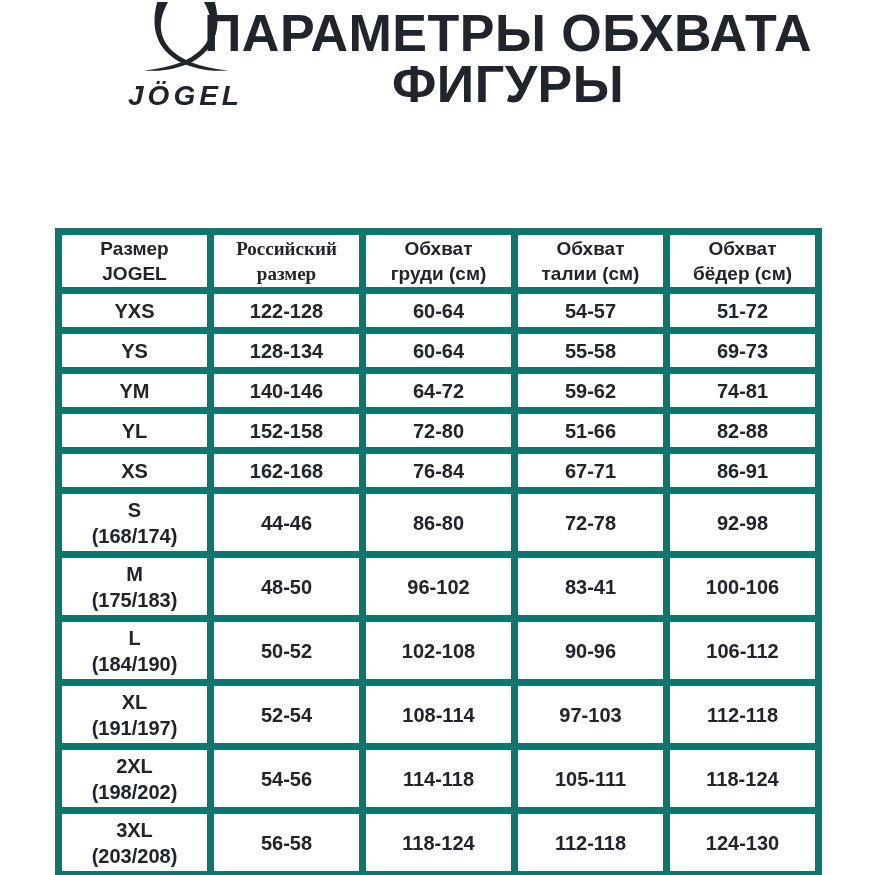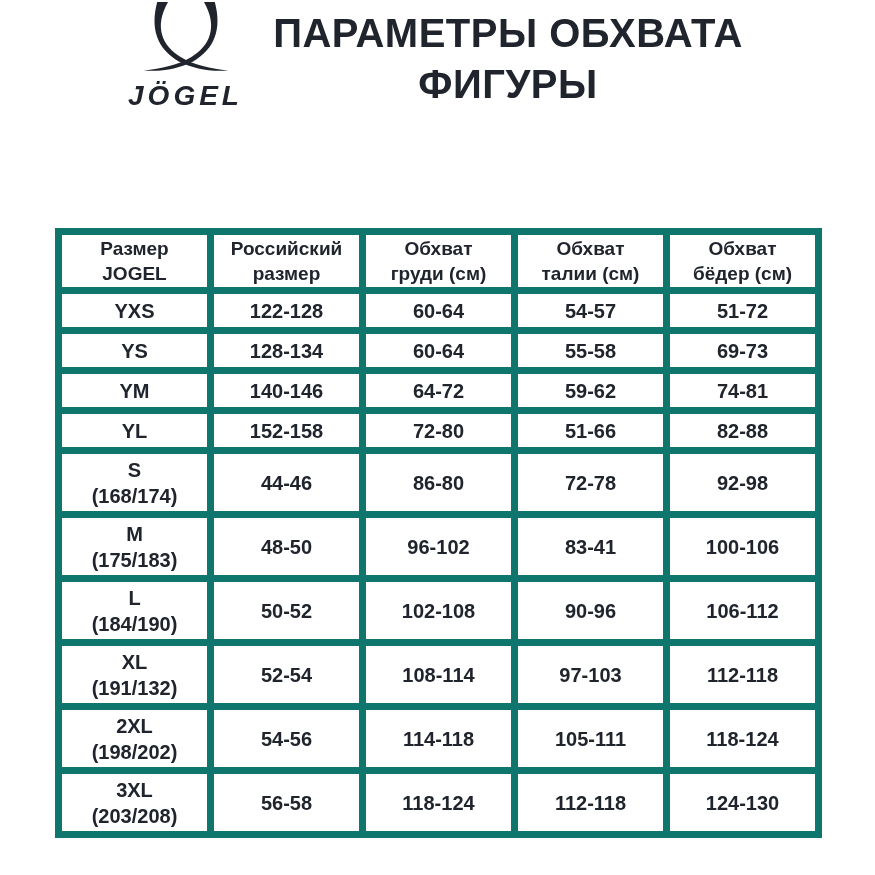--- a/index.html
+++ b/index.html
@@ -10,21 +10,21 @@
   }
   
   .logo { position:absolute; left:103px; top:2px; width:165px; text-align:center; }
   .logo-mark { display:block; margin:0 auto; width:92px; height:72px; }
   .logo-word {
     margin-top:6px; font-weight:700; font-size:28px; letter-spacing:4px;
     color:#20242c; white-space:nowrap;font-style:italic;
   }
   .title {
     position:absolute; left:200px; right:59px; top:8px;
-    text-align:center; font-weight:700; font-size:40px; line-height:51px;
+    text-align:center; font-weight:700; font-size:52px; line-height:51px;
     letter-spacing:0.5px; color:#20242c;
   }
   
   table.size-table {
     position:absolute; left:55px; top:228px; width:767px;
     border-collapse:collapse; table-layout:fixed;
   }
   .size-table th, .size-table td {
     border:7px solid #0f766e; text-align:center; vertical-align:middle; padding:0;
   }
@@ -52,21 +52,21 @@
     <div>ФИГУРЫ</div>
   </div>
 
   <table class="size-table">
     <thead>
       <tr id="header-row">
           <th style="width: 20%;">
             <div>Размер</div>
             <div>JOGEL</div>
           </th>
-          <th style="width: 20%;">
+          <th style="width: 20%; font-family: Liberation Serif, serif;">
             <div>Российский</div>
             <div>размер</div>
           </th>
           <th style="width: 20%;">
             <div>Обхват</div>
             <div>груди (см)</div>
           </th>
           <th style="width: 20%;">
             <div>Обхват</div>
             <div>талии (см)</div>
@@ -139,20 +139,37 @@
           <td>
             <div>72-80</div>
           </td>
           <td>
             <div>51-66</div>
           </td>
           <td>
             <div>82-88</div>
           </td>
         </tr>
+        <tr class="one-line">
+          <td>
+            <div>XS</div>
+          </td>
+          <td>
+            <div>162-168</div>
+          </td>
+          <td>
+            <div>76-84</div>
+          </td>
+          <td>
+            <div>67-71</div>
+          </td>
+          <td>
+            <div>86-91</div>
+          </td>
+        </tr>
         <tr class="two-line">
           <td>
             <div>S</div>
             <div>(168/174)</div>
           </td>
           <td>
             <div>44-46</div>
           </td>
           <td>
             <div>86-80</div>
@@ -196,21 +213,21 @@
           <td>
             <div>90-96</div>
           </td>
           <td>
             <div>106-112</div>
           </td>
         </tr>
         <tr class="two-line">
           <td>
             <div>XL</div>
-            <div>(191/132)</div>
+            <div>(191/197)</div>
           </td>
           <td>
             <div>52-54</div>
           </td>
           <td>
             <div>108-114</div>
           </td>
           <td>
             <div>97-103</div>
           </td>

